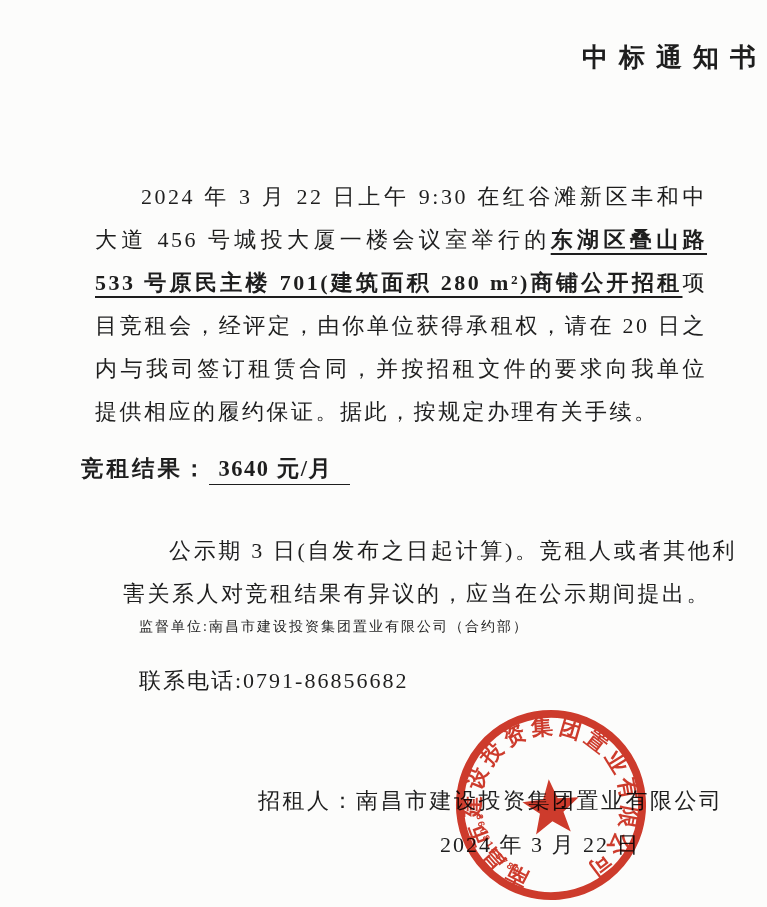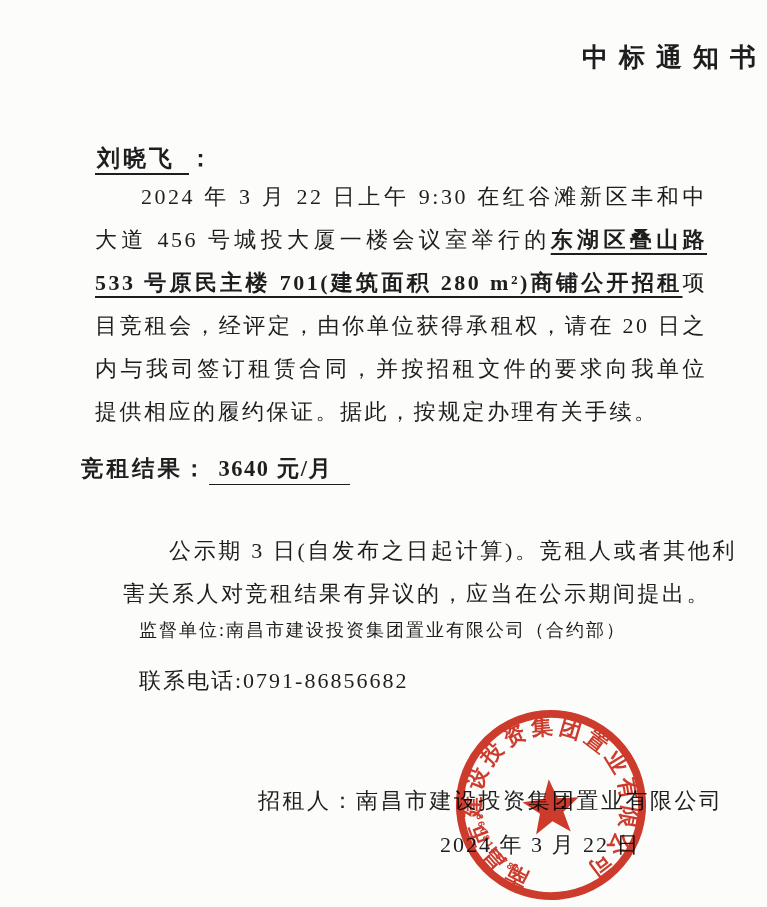--- a/index.html
+++ b/index.html
@@ -78,21 +78,21 @@
     letter-spacing: 2.5px;
     text-align: justify;
     text-justify: inter-character;
     text-indent: 46px;
     margin-left: 28px;
   }
   .supervisor {
     position: absolute;
     top: 618px;
     left: 139px;
-    font-size: 18px;
+    font-size: 14px;
     letter-spacing: 2px;
     font-family: Liberation Serif, serif;
   }
   .phone {
     position: absolute;
     top: 666px;
     left: 139px;
     font-size: 22px;
     letter-spacing: 2px;
   }
@@ -125,21 +125,20 @@
     font-weight: 700;
   }
 </style>
 </head>
 <body>
 
 <div class="page">
 
   <h1 class="title">中标通知书</h1>
 
-  <div class="salutation"><span class="name">刘晓飞</span><span>：</span></div>
 
   <div class="para"><span>2024 年 3 月 22 日上午 9:30 在红谷滩新区丰和中大道 456 号城投大厦一楼会议室举行的</span><span class="hl">东湖区叠山路 533 号原民主楼 701(建筑面积 280 m²)商铺公开招租</span><span>项目竞租会，经评定，由你单位获得承租权，请在 20 日之内与我司签订租赁合同，并按招租文件的要求向我单位提供相应的履约保证。据此，按规定办理有关手续。</span></div>
 
   <div class="result"><span class="result-label">竞租结果：</span><span class="result-value">3640 元/月</span></div>
 
   <div class="notice">公示期 3 日(自发布之日起计算)。竞租人或者其他利害关系人对竞租结果有异议的，应当在公示期间提出。</div>
 
   <div class="supervisor">监督单位:南昌市建设投资集团置业有限公司（合约部）</div>
 
   <div class="phone">联系电话:0791-86856682</div>

